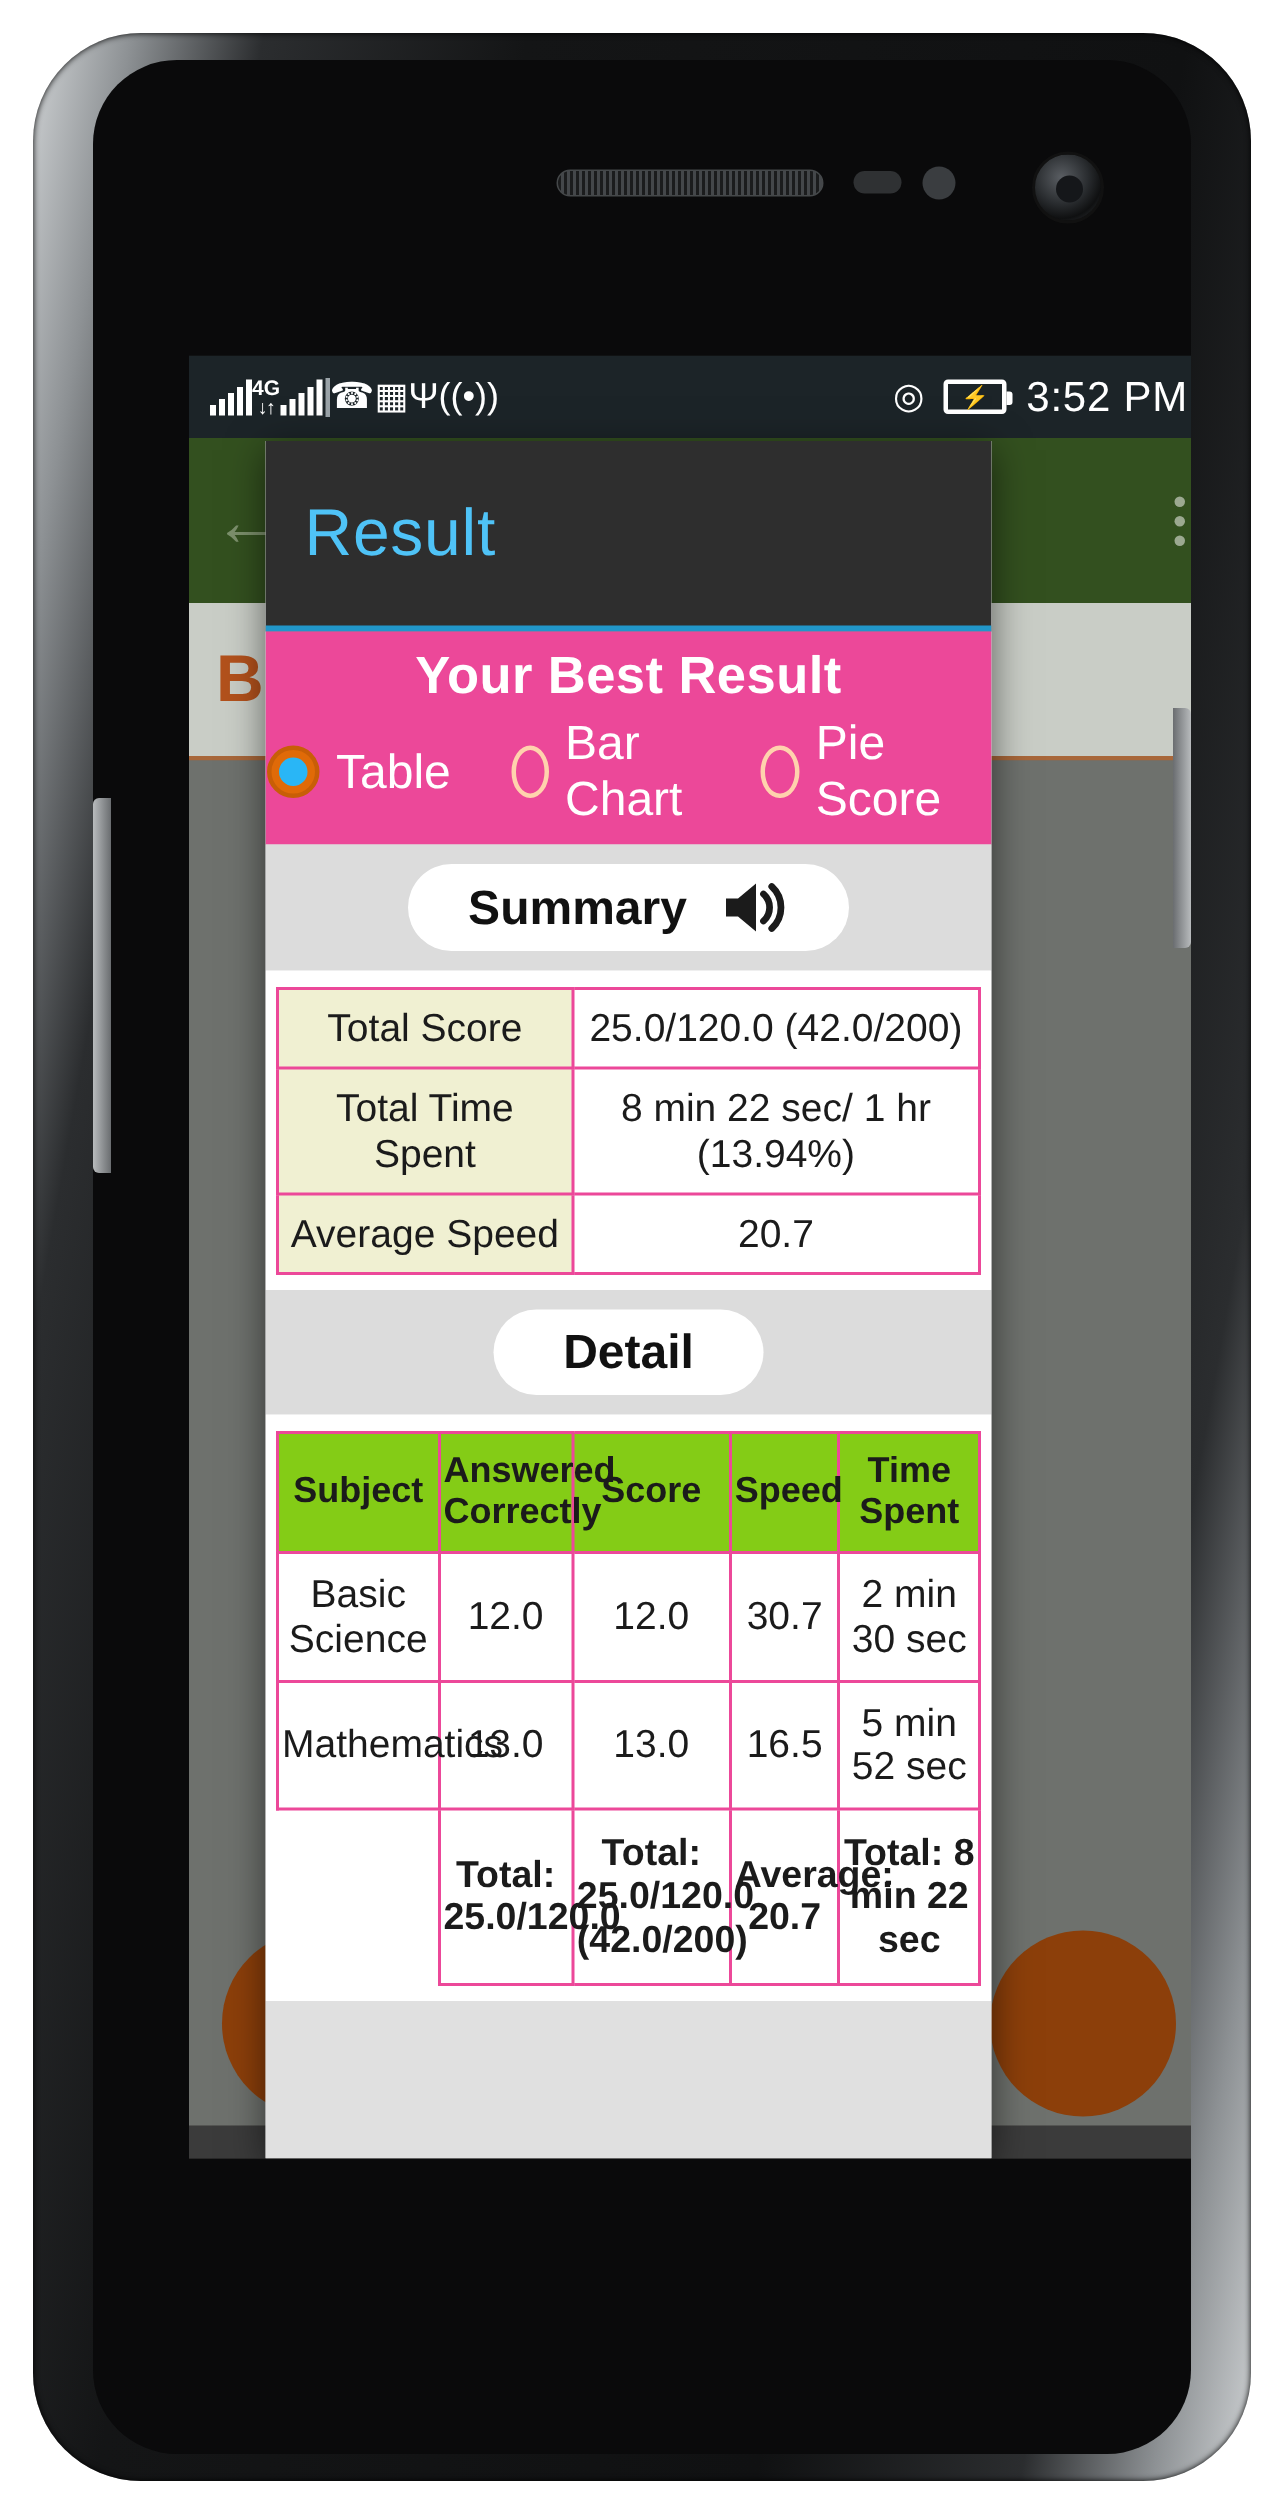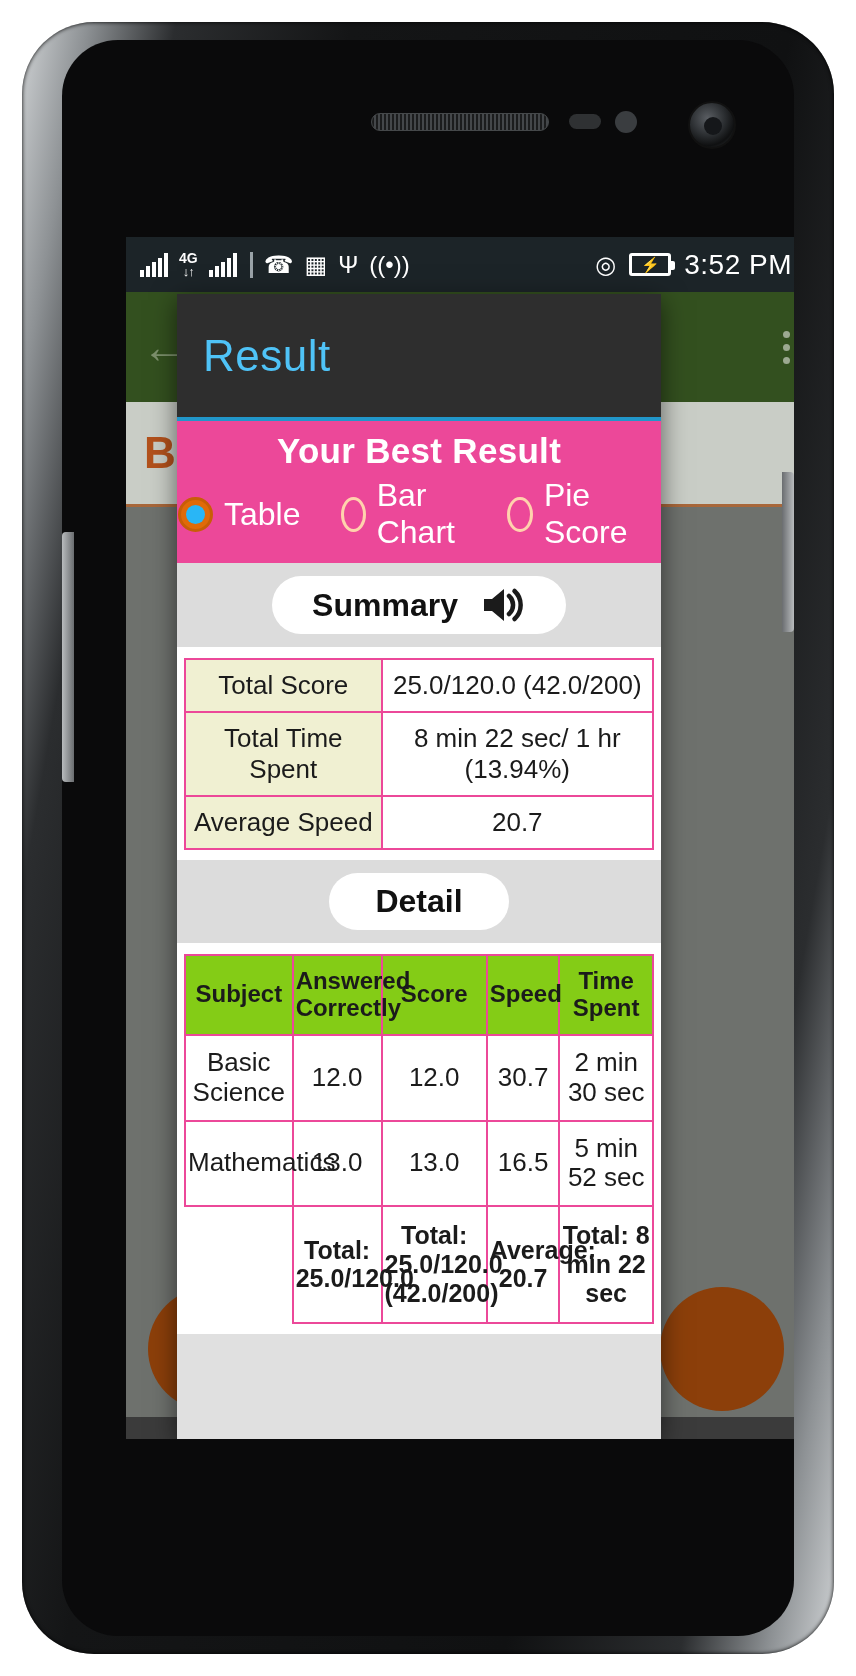--- a/index.html
+++ b/index.html
@@ -81,21 +81,21 @@
   
   #status-bar {
     position: relative;
     height: 55px;
     background: #1c2428;
     display: flex;
     align-items: center;
     padding: 0 14px;
     color: #fff;
   }
-  .sb-left { display: flex; align-items: center; gap: 11px; }
+  .sb-left { display: flex; align-items: center; }
   .sb-right { display: flex; align-items: center; gap: 13px; margin-left: auto; }
   .sig-bars { display: flex; align-items: flex-end; gap: 2px; height: 24px; }
   .sig-bars i { display: block; width: 4px; background: #fff; }
   .sig-bars i:nth-child(1){height:7px}
   .sig-bars i:nth-child(2){height:11px}
   .sig-bars i:nth-child(3){height:15px}
   .sig-bars i:nth-child(4){height:19px}
   .sig-bars i:nth-child(5){height:24px}
   .sig-tail { width:3px; height:26px; background:#9aa3a8; margin-left:2px;}
   .net-label { display:flex; flex-direction:column; align-items:center; line-height:1; }

